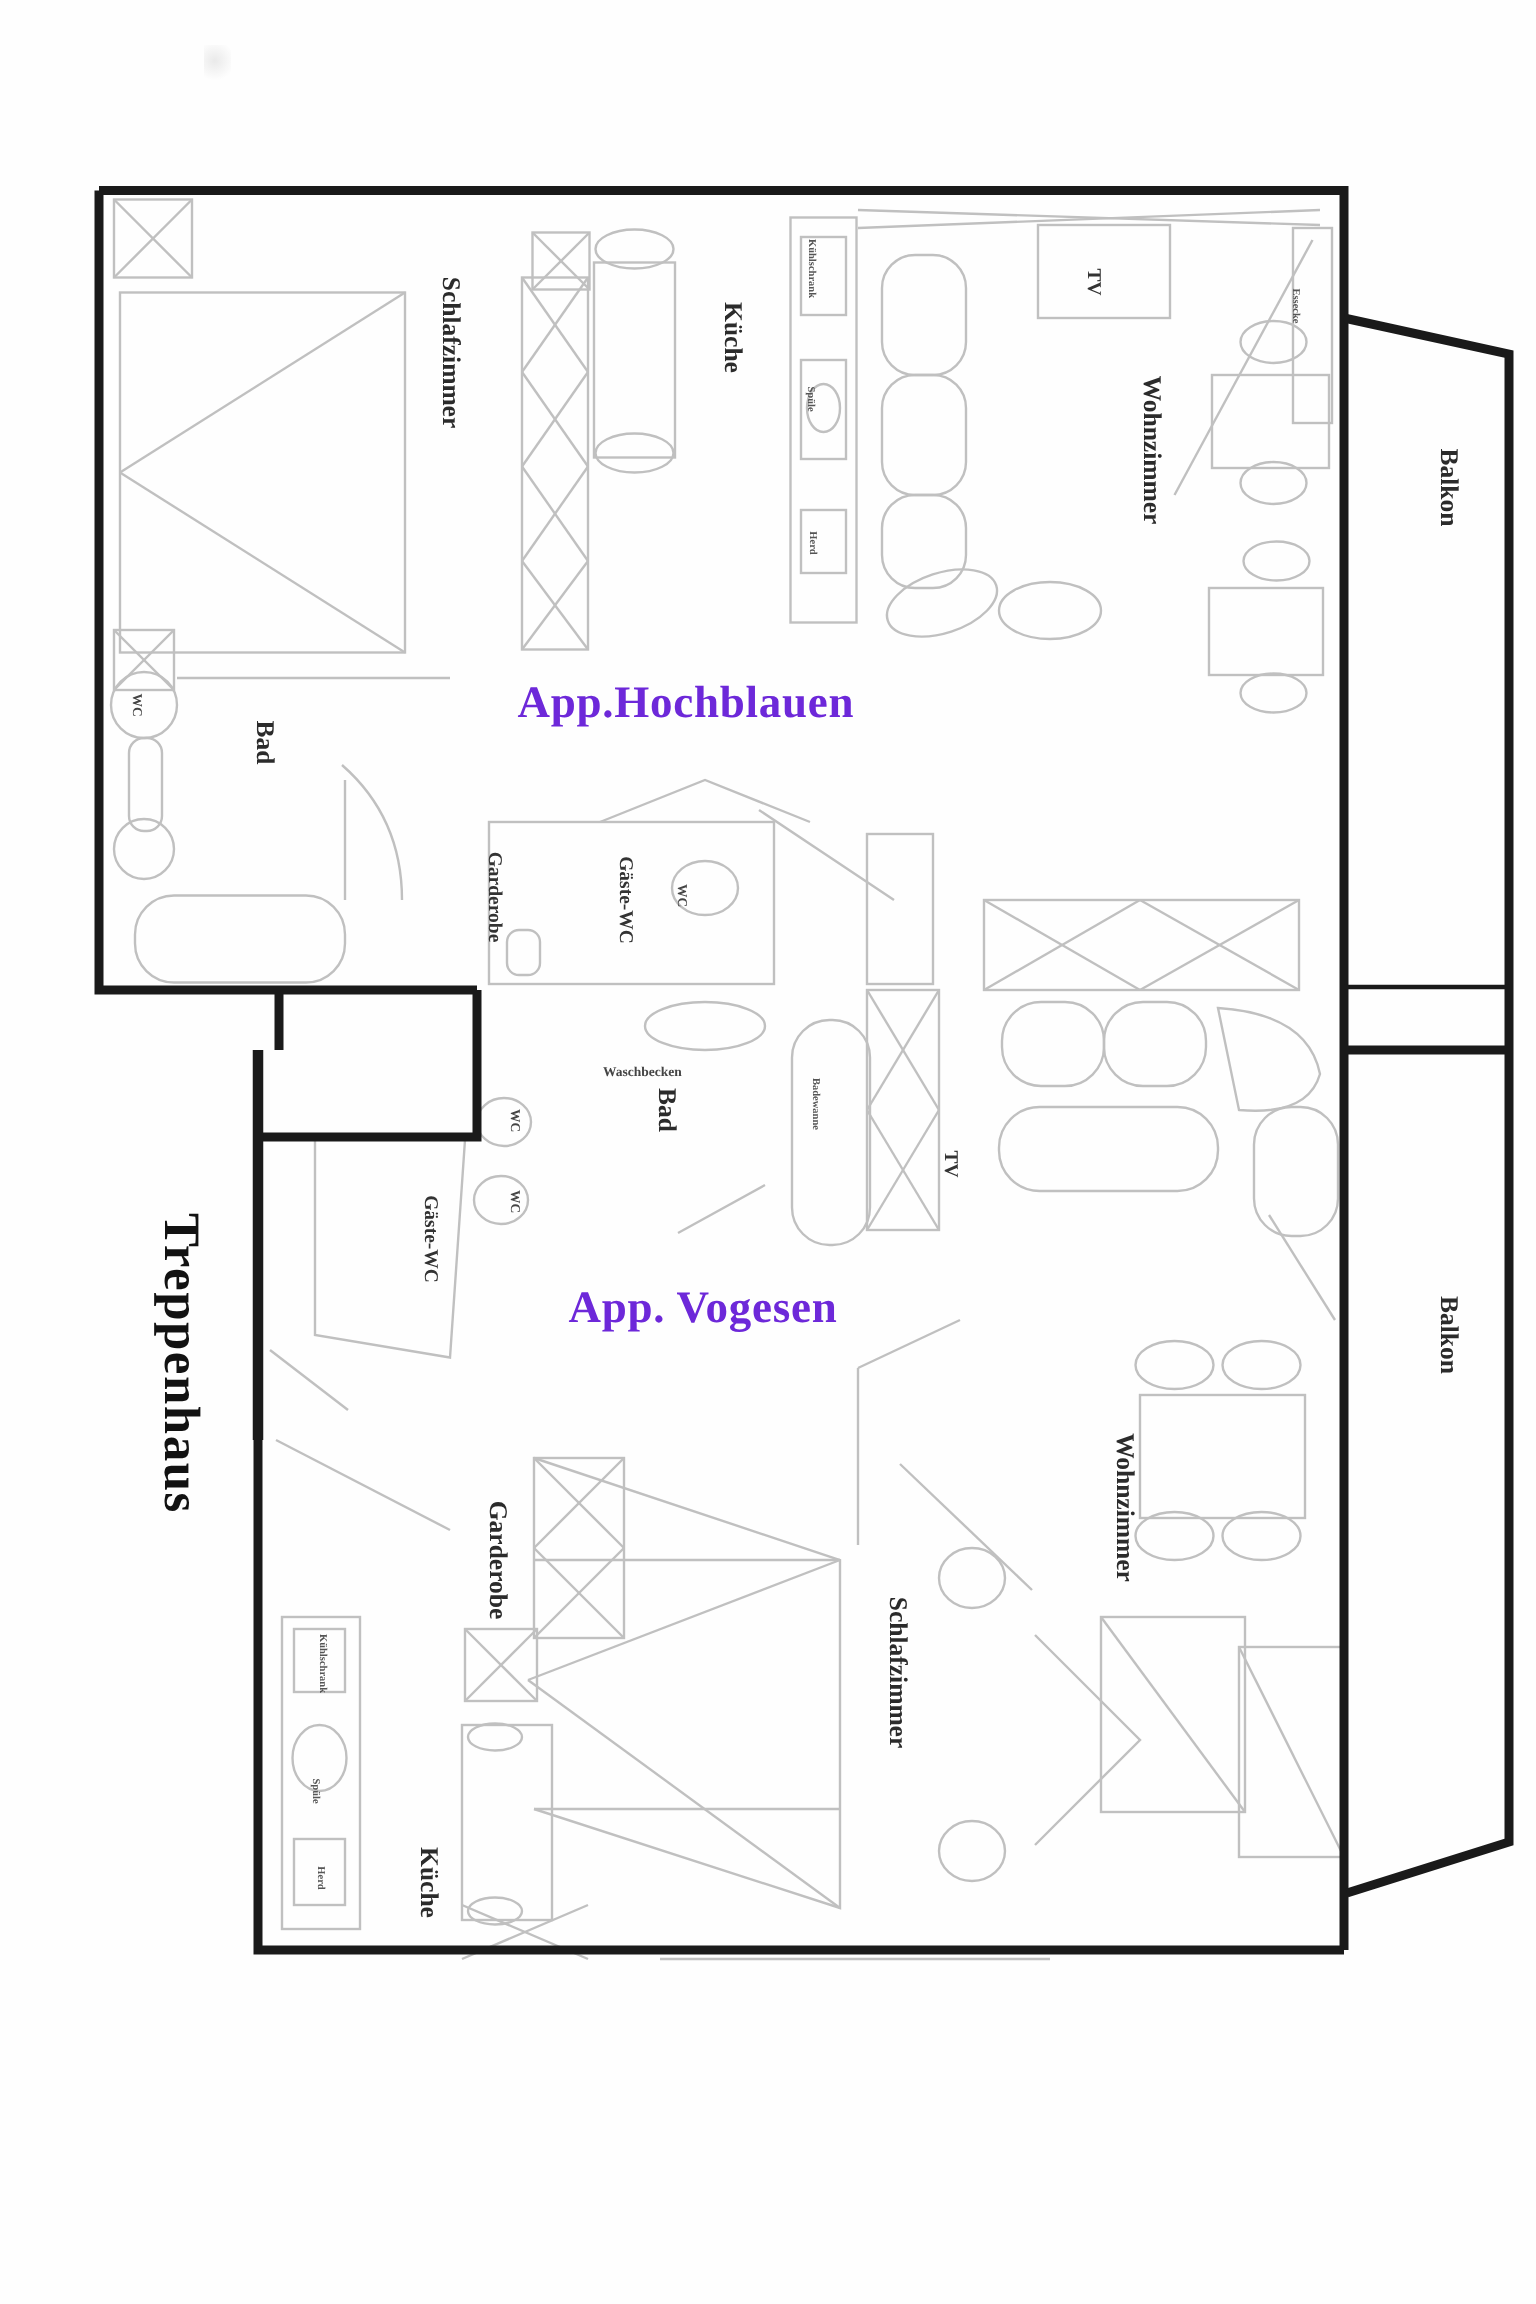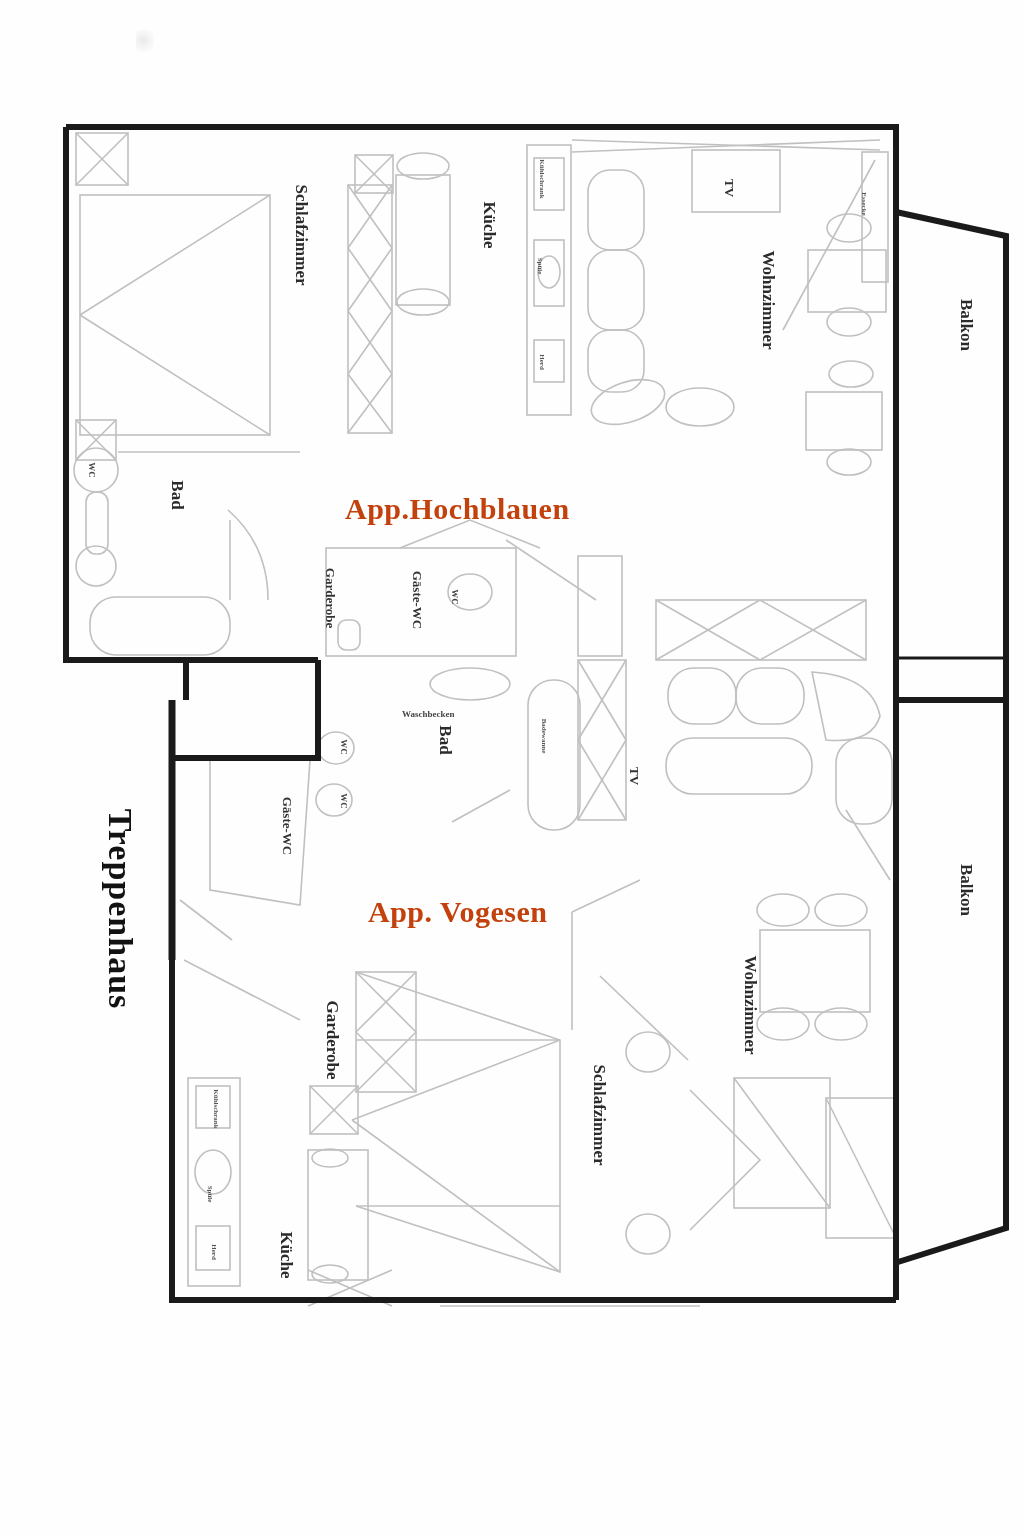--- a/index.html
+++ b/index.html
@@ -1,21 +1,21 @@
 <!DOCTYPE html>
 <html><head>
 <meta charset="utf-8">
 <style>
   html,body{margin:0;padding:0;background:#ffffff;}
   body{width:1024px;height:1536px;font-family:"Liberation Serif",serif;color:#1a1a1a;}
   #plan{position:relative;width:1024px;height:1536px;overflow:hidden;background:#fefefe;}
   svg.layer{position:absolute;left:0;top:0;width:1024px;height:1536px;}
   .lbl{position:absolute;white-space:nowrap;font-family:"Liberation Serif",serif;color:#262626;}
   .vert{transform-origin:center center;}
-  .apt-title{font-weight:bold;font-size:30px;letter-spacing:.5px;color:#c2410c;margin-top:40px;}
+  .apt-title{font-weight:bold;font-size:30px;letter-spacing:.5px;color:#6d28d9;}
   .room{font-weight:bold;font-size:17px;color:#2b2b2b;}
   .room-sm{font-weight:bold;font-size:13px;color:#333;}
   .tiny{font-weight:bold;font-size:9px;color:#444;}
   .xtiny{font-weight:bold;font-size:7px;color:#555;}
   .stair{font-weight:bold;font-size:34px;color:#121212;letter-spacing:1px;}
   .smudge{position:absolute;opacity:.12;}
 </style>
 </head>
 <body>
 
@@ -219,21 +219,21 @@
   <div class="lbl xtiny vert" style="left:527px;top:732px;transform:rotate(90deg);">Badewanne</div>
 
   <div class="lbl room-sm vert" style="left:625px;top:768px;transform:rotate(90deg);">TV</div>
 
   <div class="lbl room-sm vert" style="left:258px;top:818px;transform:rotate(90deg);">Gäste-WC</div>
 
   <div class="lbl tiny vert" style="left:336px;top:742px;transform:rotate(90deg);">WC</div>
 
   <div class="lbl tiny vert" style="left:336px;top:796px;transform:rotate(90deg);">WC</div>
 
-  <div class="lbl apt-title" style="left:368px;top:855px;">App.  Vogesen</div>
+  <div class="lbl apt-title" style="left:379px;top:855px;">App.  Vogesen</div>
 
   <div class="lbl room vert" style="left:700px;top:995px;transform:rotate(90deg);">Wohnzimmer</div>
 
   <div class="lbl room vert" style="left:548px;top:1105px;transform:rotate(90deg);">Schlafzimmer</div>
 
   <div class="lbl room vert" style="left:292px;top:1030px;transform:rotate(90deg);">Garderobe</div>
 
   <div class="lbl room vert" style="left:262px;top:1245px;transform:rotate(90deg);">Küche</div>
 
   <div class="lbl xtiny vert" style="left:196px;top:1105px;transform:rotate(90deg);">Kühlschrank</div>

